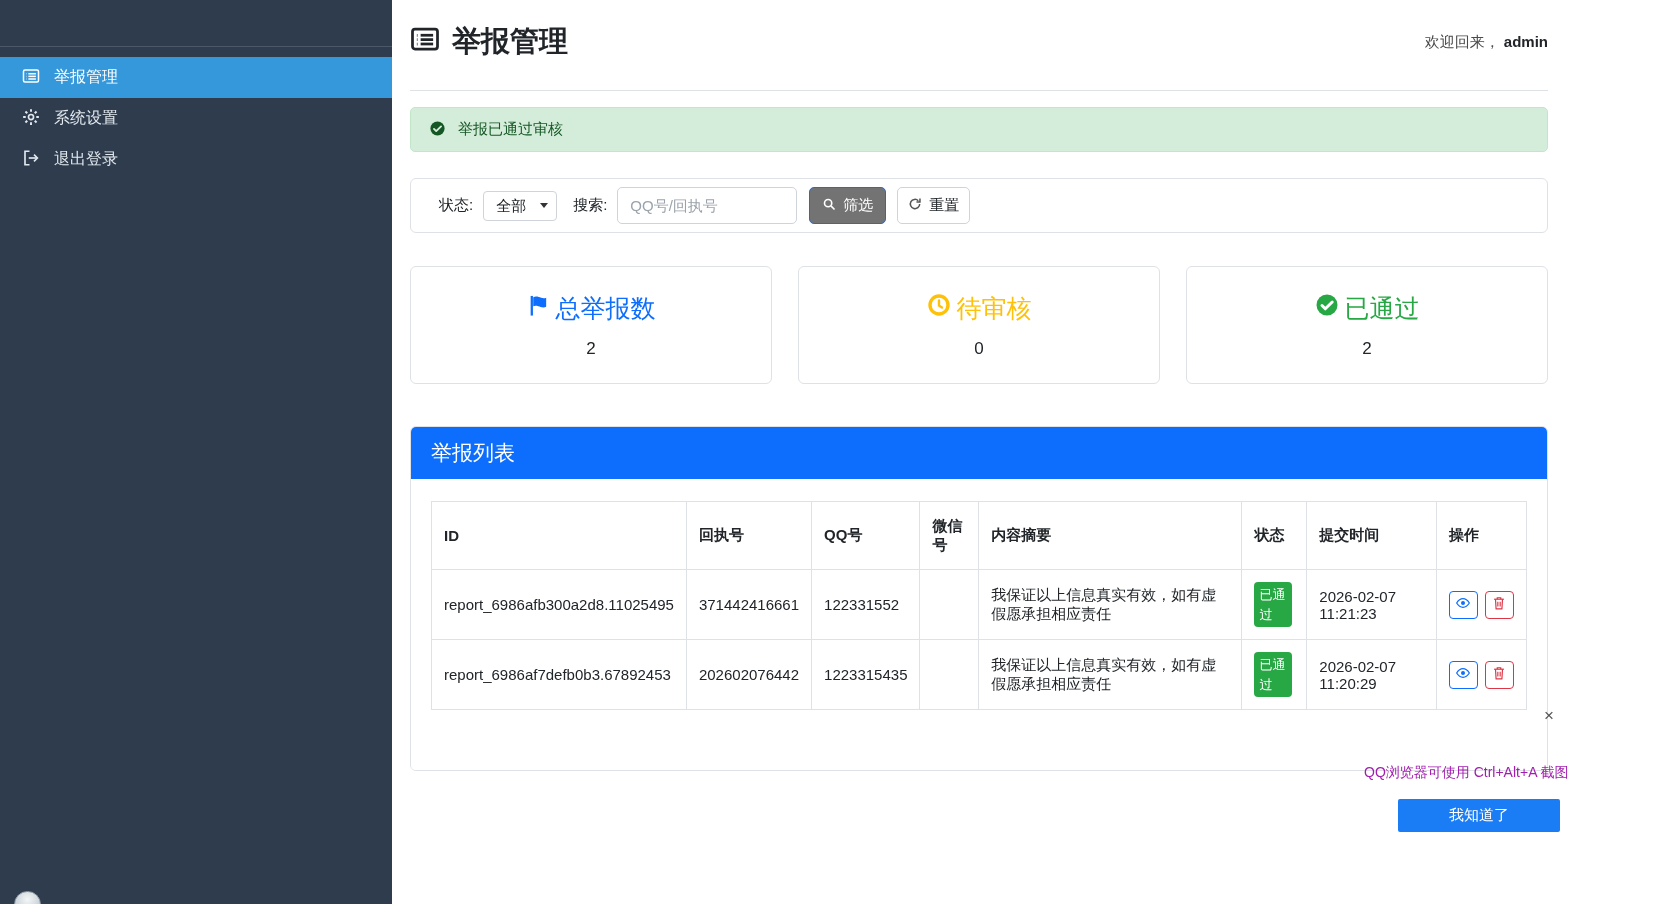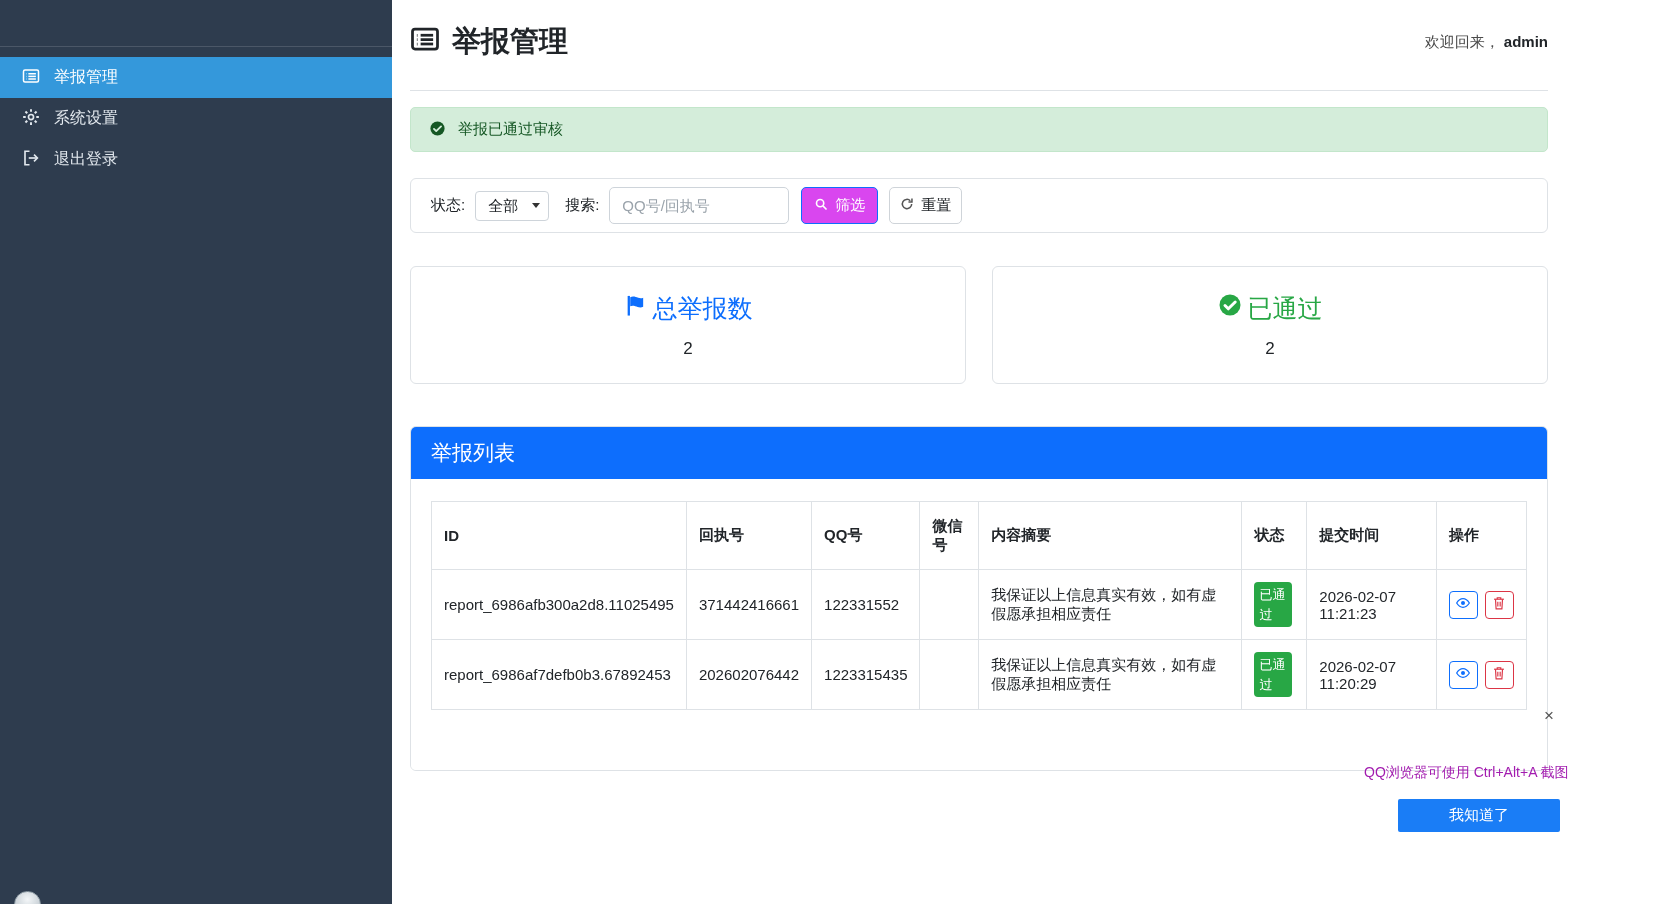--- a/index.html
+++ b/index.html
@@ -25,34 +25,34 @@
     padding:22px 0 28px 0; border-bottom:1px solid #dee2e6; }
   .page-title { display:flex; align-items:center; gap:12px; font-size:29px; font-weight:bold; color:#212529; }
   .welcome { font-size:15px; color:#4a4a4a; }
   .welcome b { color:#212529; }
 
   .alert-success { margin-top:16px; height:45px; display:flex; align-items:center; gap:12px;
     background:#d4edda; border:1px solid #c3e6cb; border-radius:5px; padding:0 18px;
     color:#155724; font-size:15px; }
 
   .filter-card { margin-top:26px; height:55px; border:1px solid #dee2e6; border-radius:6px;
-    display:flex; align-items:center; gap:10px; padding:0 20px; }
+    display:flex; align-items:center; gap:10px; padding:0 28px; }
   .flabel { font-size:15px; color:#212529; }
   .select-wrap { position:relative; }
   .status-select { appearance:none; -webkit-appearance:none; width:74px; height:30px;
     border:1px solid #ced4da; border-radius:4px; background:#fff; font-size:15px;
     padding:0 22px 0 12px; color:#212529; font-family:inherit; }
   .select-caret { position:absolute; right:9px; top:12px; width:0; height:0; pointer-events:none;
     border-left:4.5px solid transparent; border-right:4.5px solid transparent; border-top:5.5px solid #333; }
   .search-input { width:180px; height:37px; border:1px solid #ced4da; border-radius:5px;
     font-size:15px; padding:0 12px; font-family:inherit; color:#212529; }
   .search-input::placeholder { color:#9aa3ab; }
   .btn { display:inline-flex; align-items:center; justify-content:center; gap:7px; height:37px;
     border-radius:5px; font-size:15px; cursor:pointer; font-family:inherit; }
-  .btn-primary { background:#d946ef; border:1px solid #0d6efd; color:#fff; width:77px; }
+  .btn-primary { background:#737373; border:1px solid #0d6efd; color:#fff; width:77px; }
   .btn-reset { background:#fff; border:1px solid #cfd4d9; color:#212529; width:73px; margin-left:1px; }
   .btn-reset svg { color:#555; }
 
   .stats { margin-top:33px; display:flex; gap:26px; }
   .stat-card { flex:1; height:118px; border:1px solid #dee2e6; border-radius:6px;
     display:flex; flex-direction:column; align-items:center; justify-content:center; gap:14px; background:#fff; }
   .stat-top { display:flex; align-items:center; gap:6px; font-size:25px; }
   .stat-blue  { color:#0d6efd; }
   .stat-amber { color:#ffc107; }
   .stat-green { color:#28a745; }
@@ -205,20 +205,32 @@
       <div class="stat-top stat-blue">
         <span>
           <svg width="23" height="23" viewBox="0 0 24 24">
               <line x1="5" y1="2" x2="5" y2="22.5" stroke="currentColor" stroke-width="2.4"></line>
               <path d="M6.5 3.3c3-1.5 5.8-.2 8.3.6 2 .7 3.8.7 5.2-.1v9.4c-1.6 1-3.7 1-5.8.3-2.4-.9-5.1-2-7.7-.7z" fill="currentColor"></path>
             </svg>
         </span>
         <span>总举报数</span>
       </div>
       <div class="stat-value">2</div>
+    </div>
+    <div class="stat-card">
+      <div class="stat-top stat-amber">
+        <span>
+          <svg width="24" height="24" viewBox="0 0 24 24" stroke="currentColor" fill="none">
+              <circle cx="12" cy="12" r="9" stroke-width="3.4"></circle>
+              <path d="M12 7.5v5l3 2" stroke-width="2.4" stroke-linecap="round"></path>
+            </svg>
+        </span>
+        <span>待审核</span>
+      </div>
+      <div class="stat-value">0</div>
     </div>
     <div class="stat-card">
       <div class="stat-top stat-green">
         <span>
           <svg width="24" height="24" viewBox="0 0 24 24">
               <circle cx="12" cy="12" r="10.5" fill="currentColor"></circle>
               <path d="M7 12.5l3.3 3.3L17.2 9" stroke="#fff" stroke-width="3" fill="none" stroke-linecap="round" stroke-linejoin="round"></path>
             </svg>
         </span>
         <span>已通过</span>

